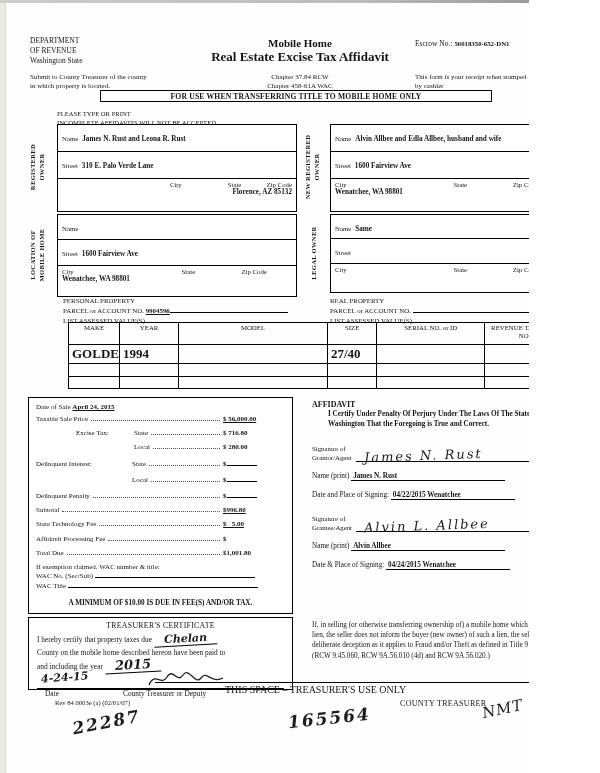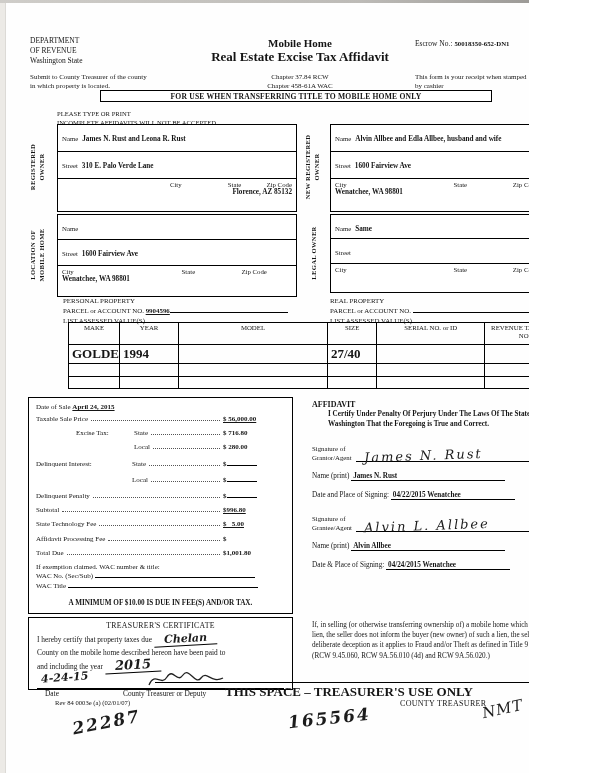--- a/index.html
+++ b/index.html
@@ -75,21 +75,21 @@
   .hw-inline{font-size:11px;transform:rotate(-3deg);display:inline-block;border-bottom:1px solid #000;
              padding:0 10px;font-weight:bold;}
   .hw-year{font-size:13px;}
   .tb-bottom{position:relative;height:24px;margin-top:2px;}
   .tb-rule{position:absolute;left:0;right:0;top:13px;border-top:1px solid #000;}
   .tb-date-hw{position:absolute;left:4px;top:-4px;font-size:11px;font-weight:bold;transform:rotate(-4deg);}
   .tb-date-lbl{position:absolute;left:8px;top:14px;font-size:7.4px;}
   .tb-dep-lbl{position:absolute;left:86px;top:14px;font-size:7.4px;}
   .tb-scribble{position:absolute;left:110px;top:-6px;}
   
-  .space-note{font-weight:bold;font-size:13px;}
+  .space-note{font-weight:normal;font-size:10px;}
   .county-trea{font-size:8px;letter-spacing:.3px;}
   .rev{font-size:6.6px;}
   .hw-stamp{font-size:17px;font-weight:bold;letter-spacing:2px;}
 </style>
 </head>
 <body>
 
 <div class="page">
 
   <div class="abs edge-left"></div>

